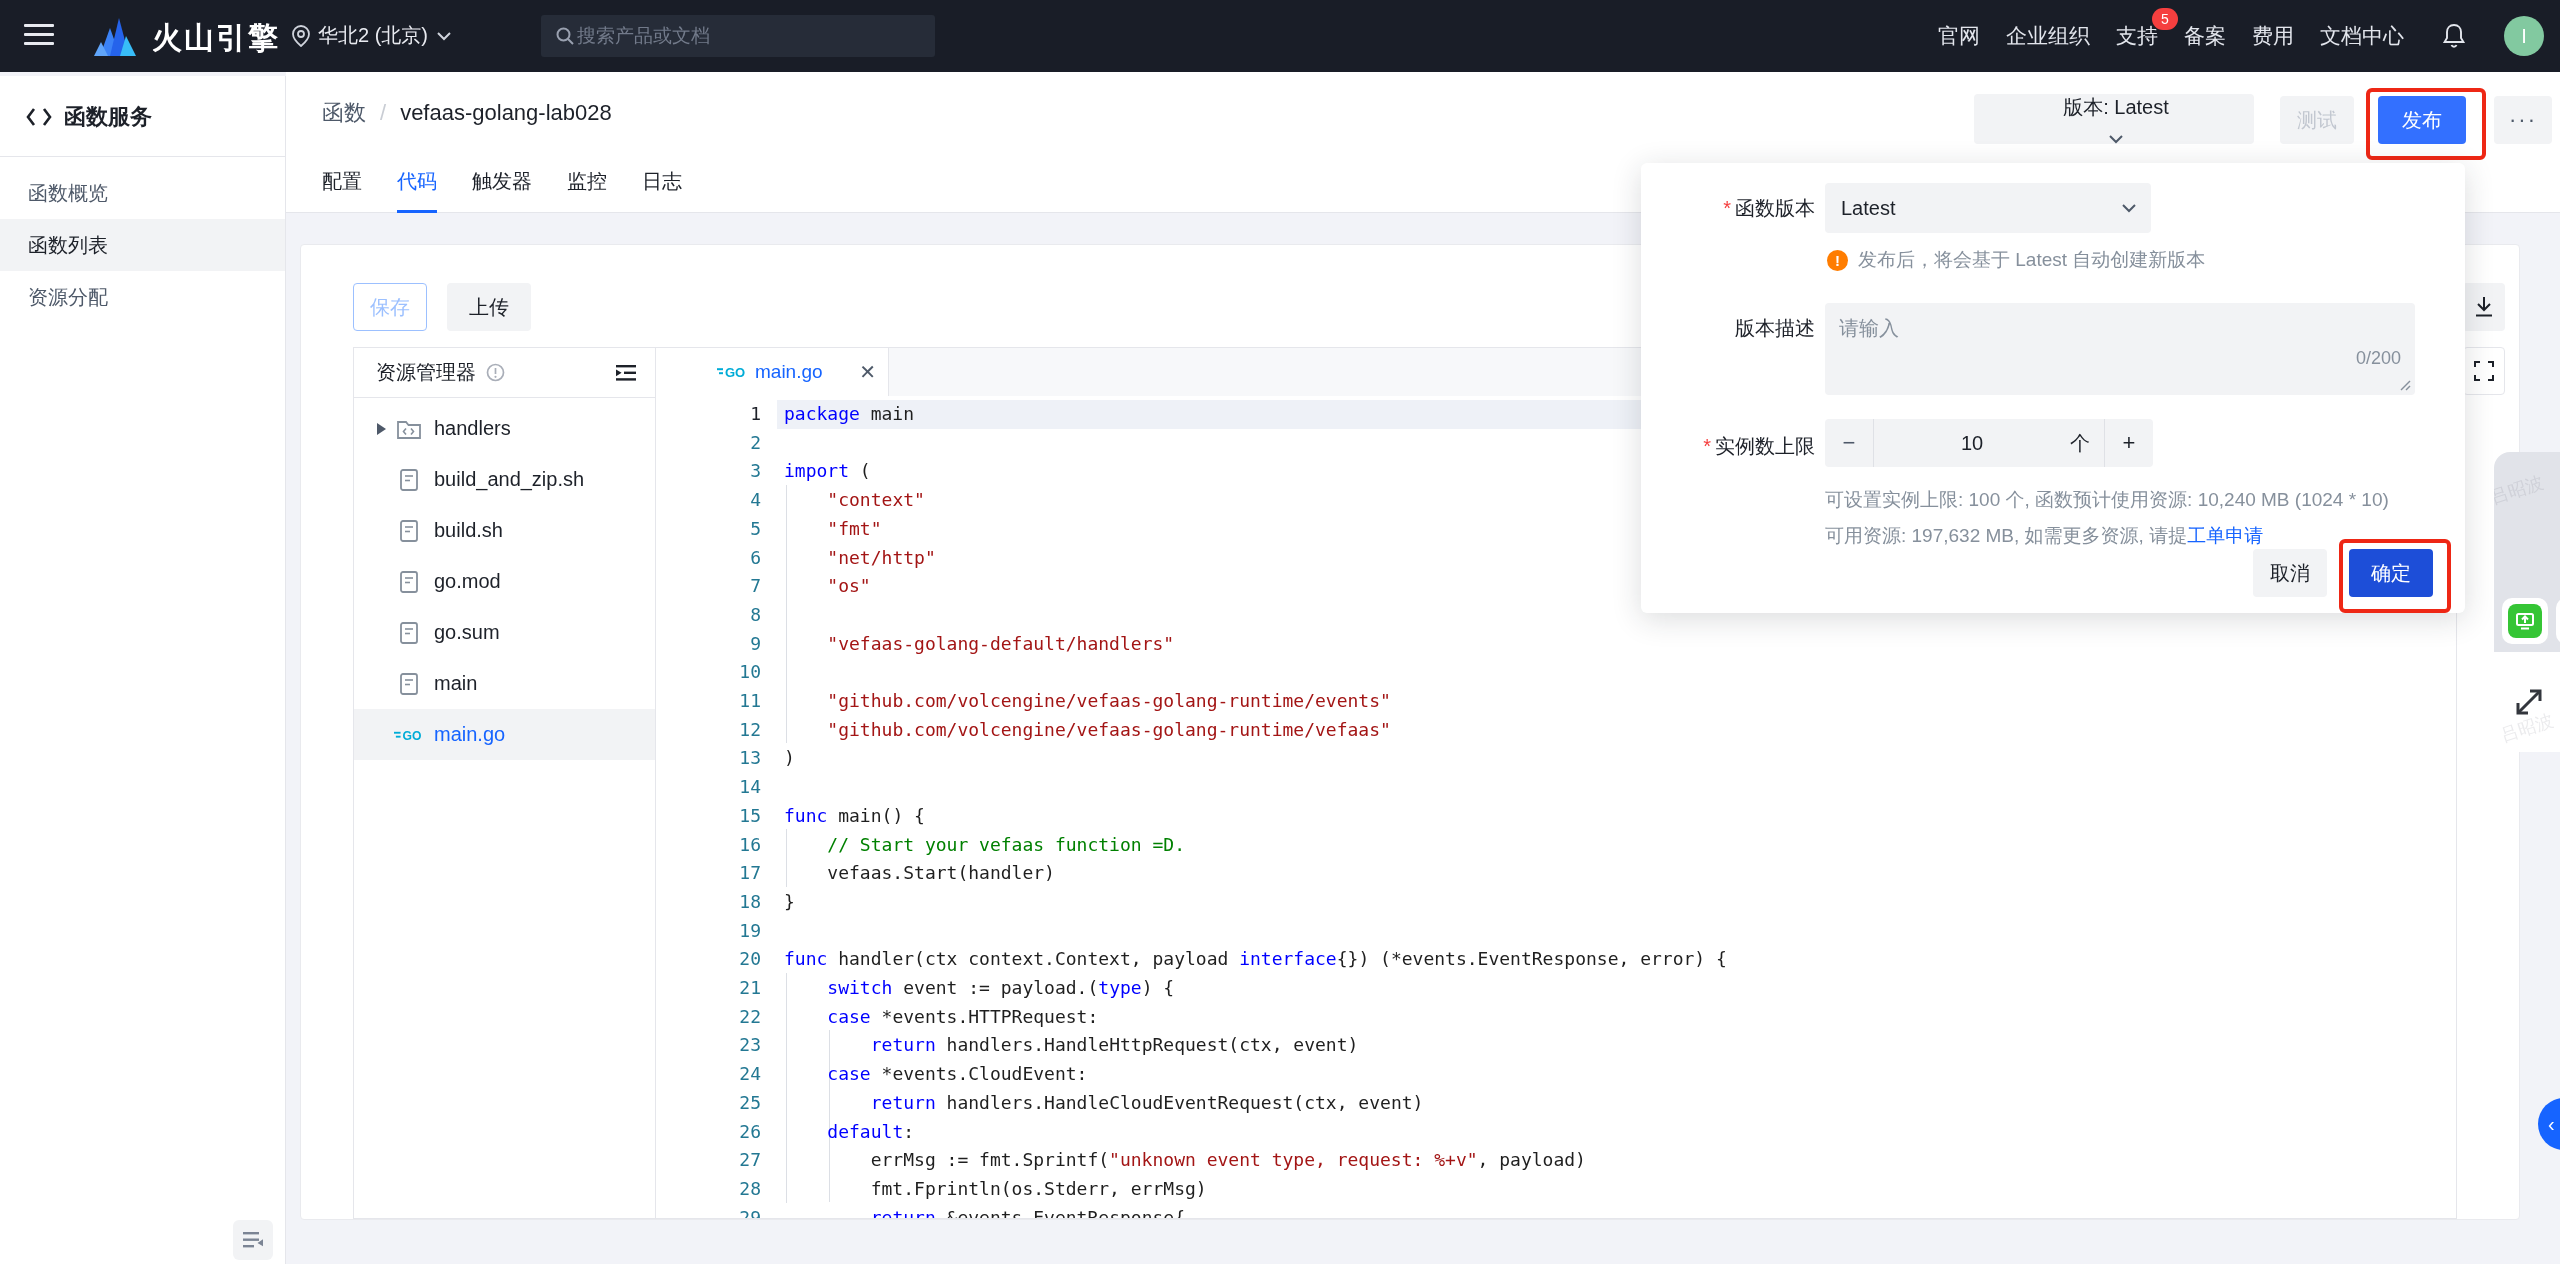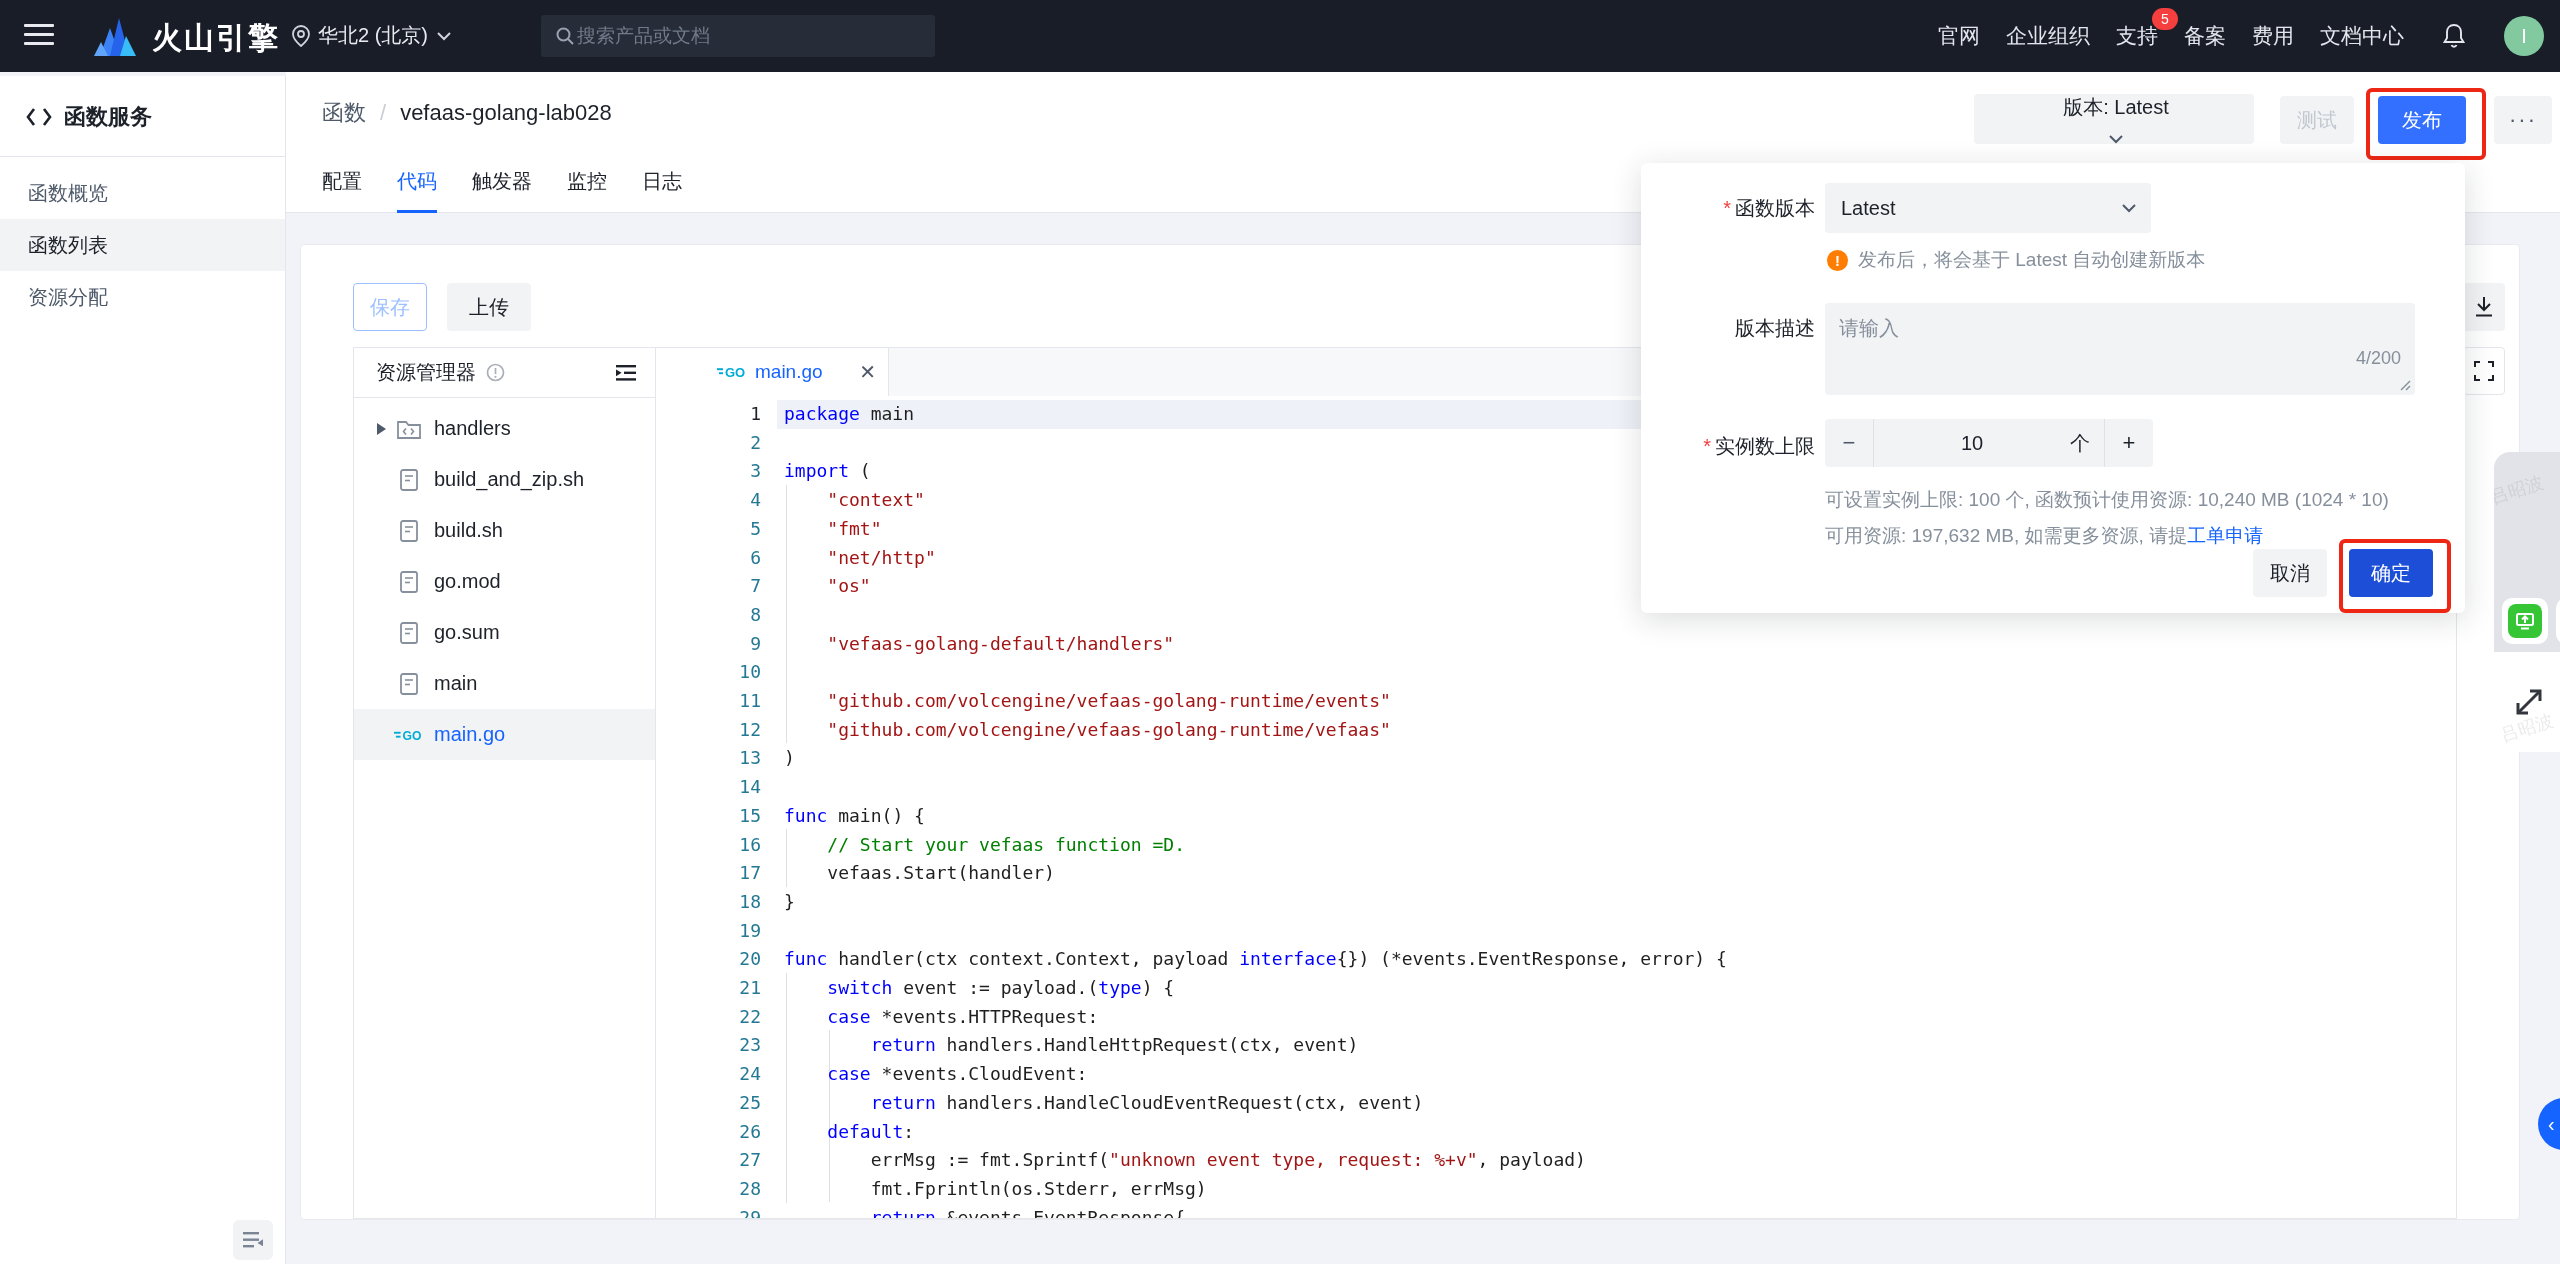--- a/index.html
+++ b/index.html
@@ -384,21 +384,21 @@
           <polyline points="2,2 8,8 14,2" fill="none" stroke="#4e5969" stroke-width="2"></polyline>
         </svg>
     </div>
     <div class="dwarn">
       <span class="warnico">!</span>
       <span>发布后，将会基于 Latest 自动创建新版本</span>
     </div>
     <div class="dlabel" style="top:152px;left:0;">版本描述</div>
     <div class="dtextarea">
       <textarea placeholder="请输入" style=""></textarea>
-      <span class="counter">4/200</span>
+      <span class="counter">0/200</span>
       <svg class="grip" width="12" height="12" viewBox="0 0 12 12">
           <line x1="2" y1="11" x2="11" y2="2" stroke="#86909c" stroke-width="1.4"></line>
           <line x1="7" y1="11" x2="11" y2="7" stroke="#86909c" stroke-width="1.4"></line>
         </svg>
     </div>
     <div class="dlabel" style="top:270px;left:0;"><span class="star">*</span><span>实例数上限</span></div>
     <div class="stepper">
       <div class="stepbtn">−</div>
       <div class="stepmid">
         <span class="stepval">10</span>

